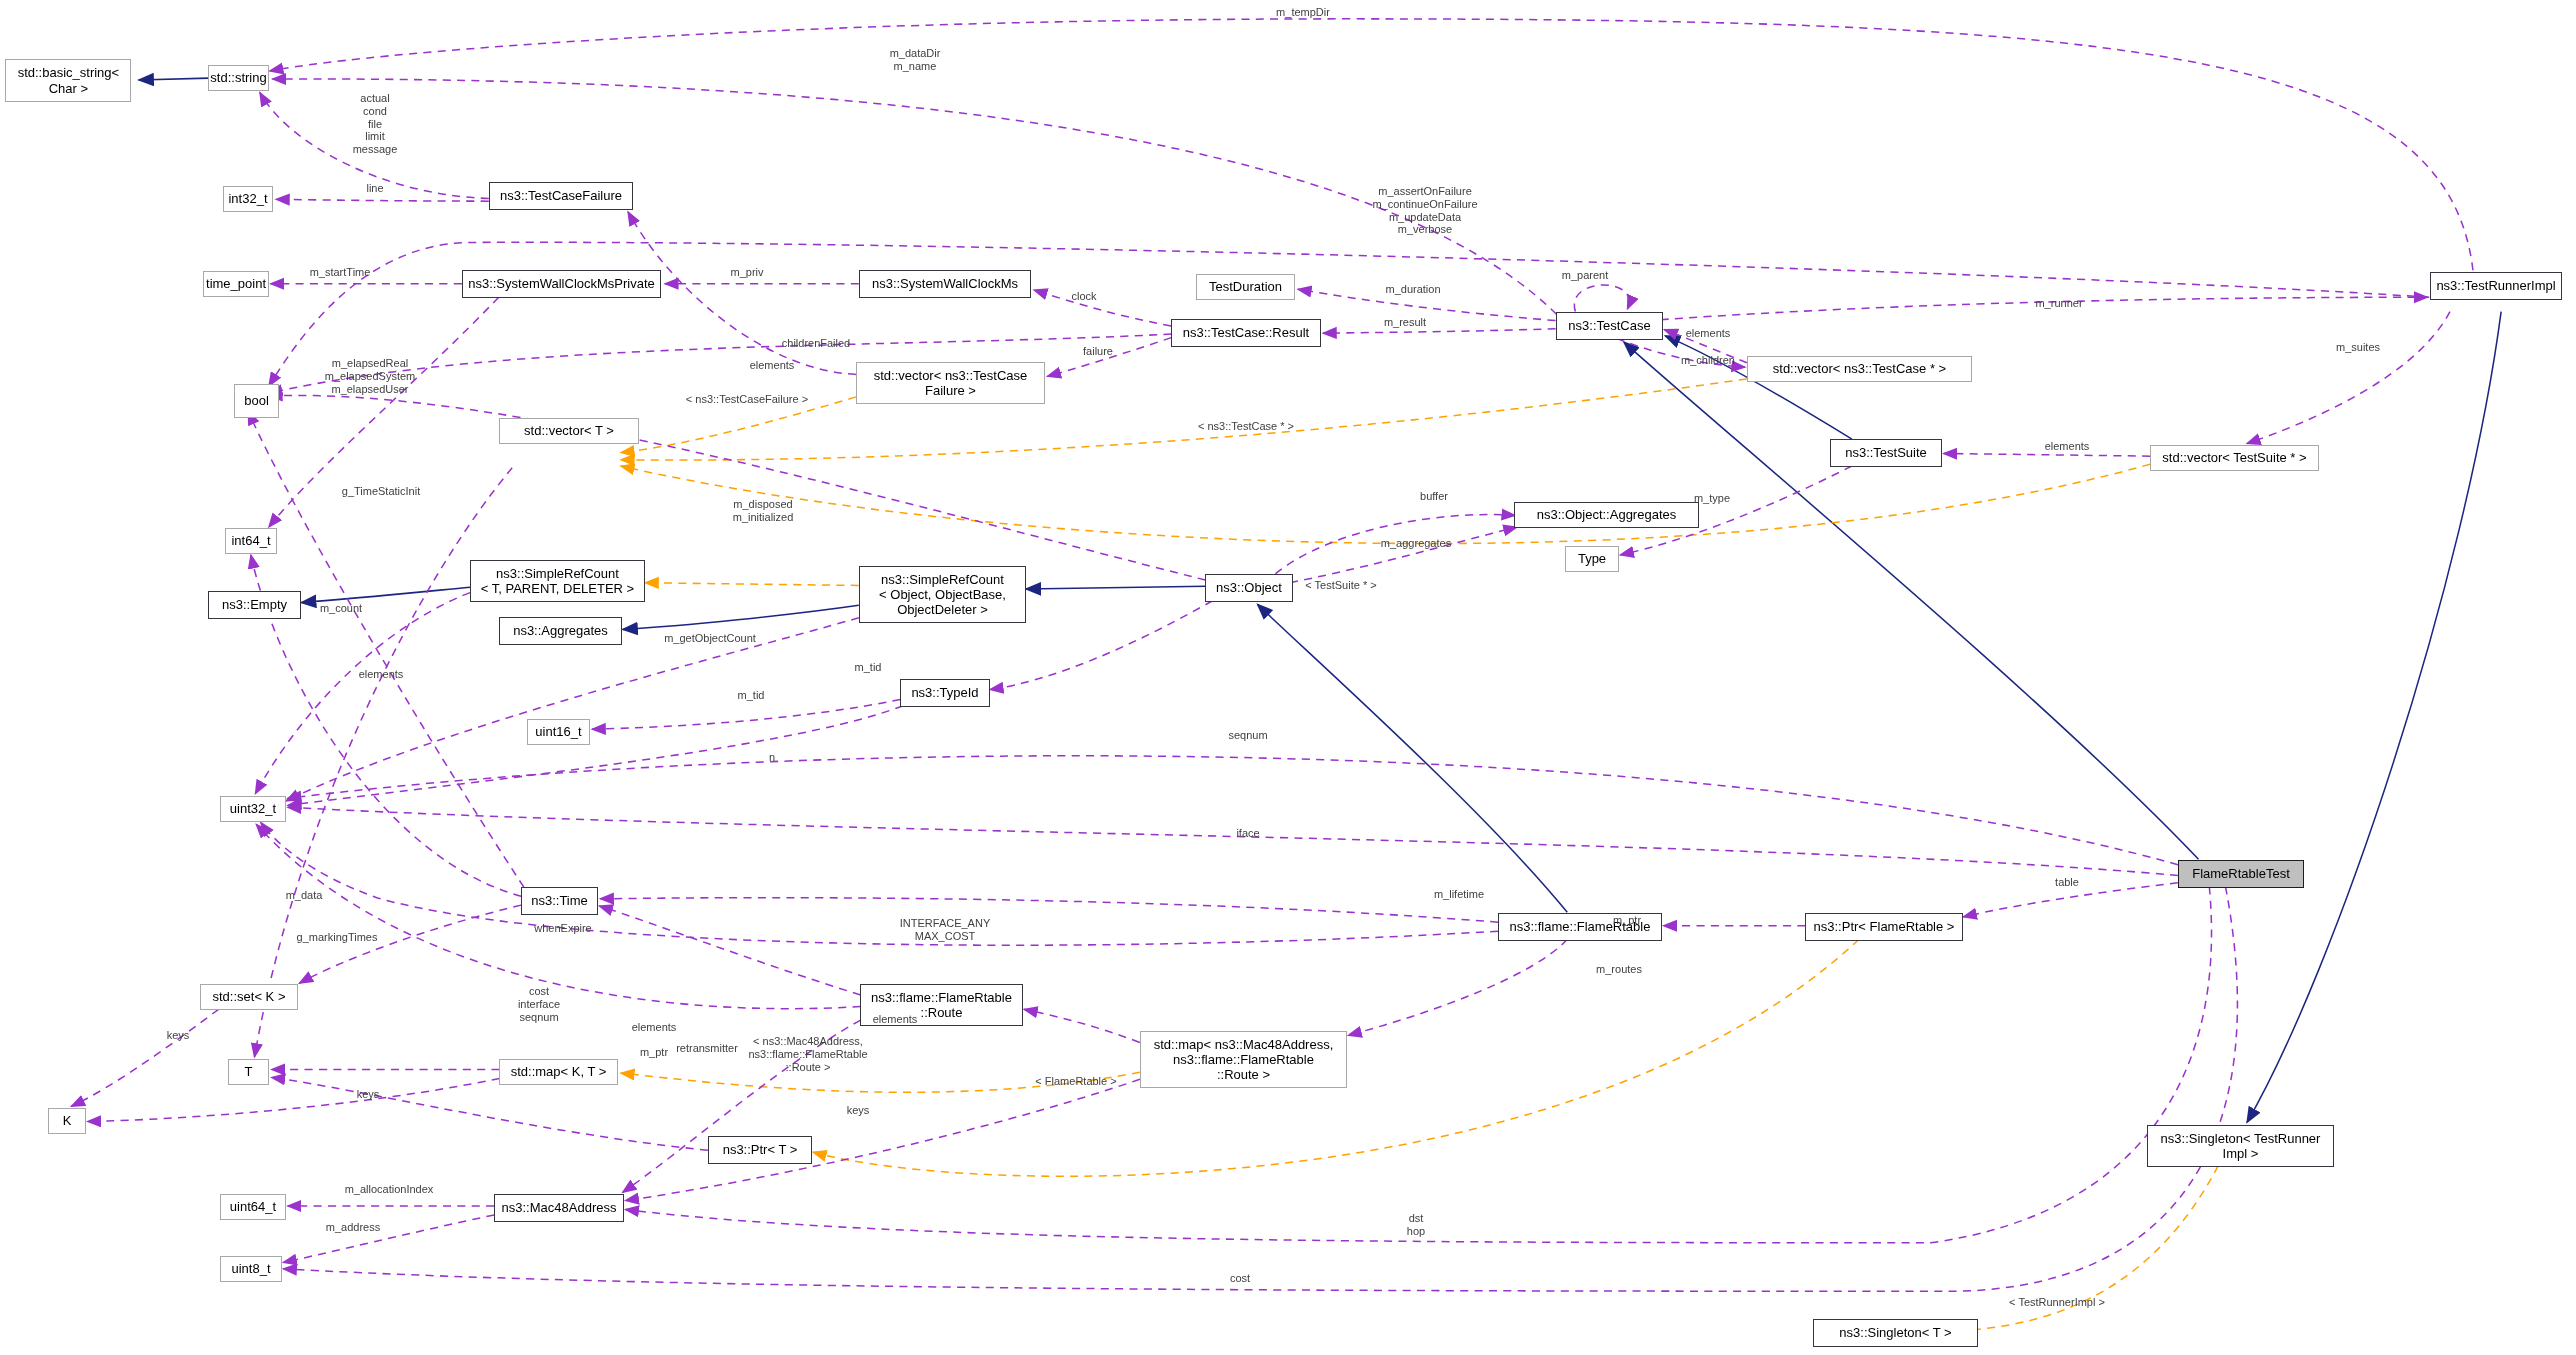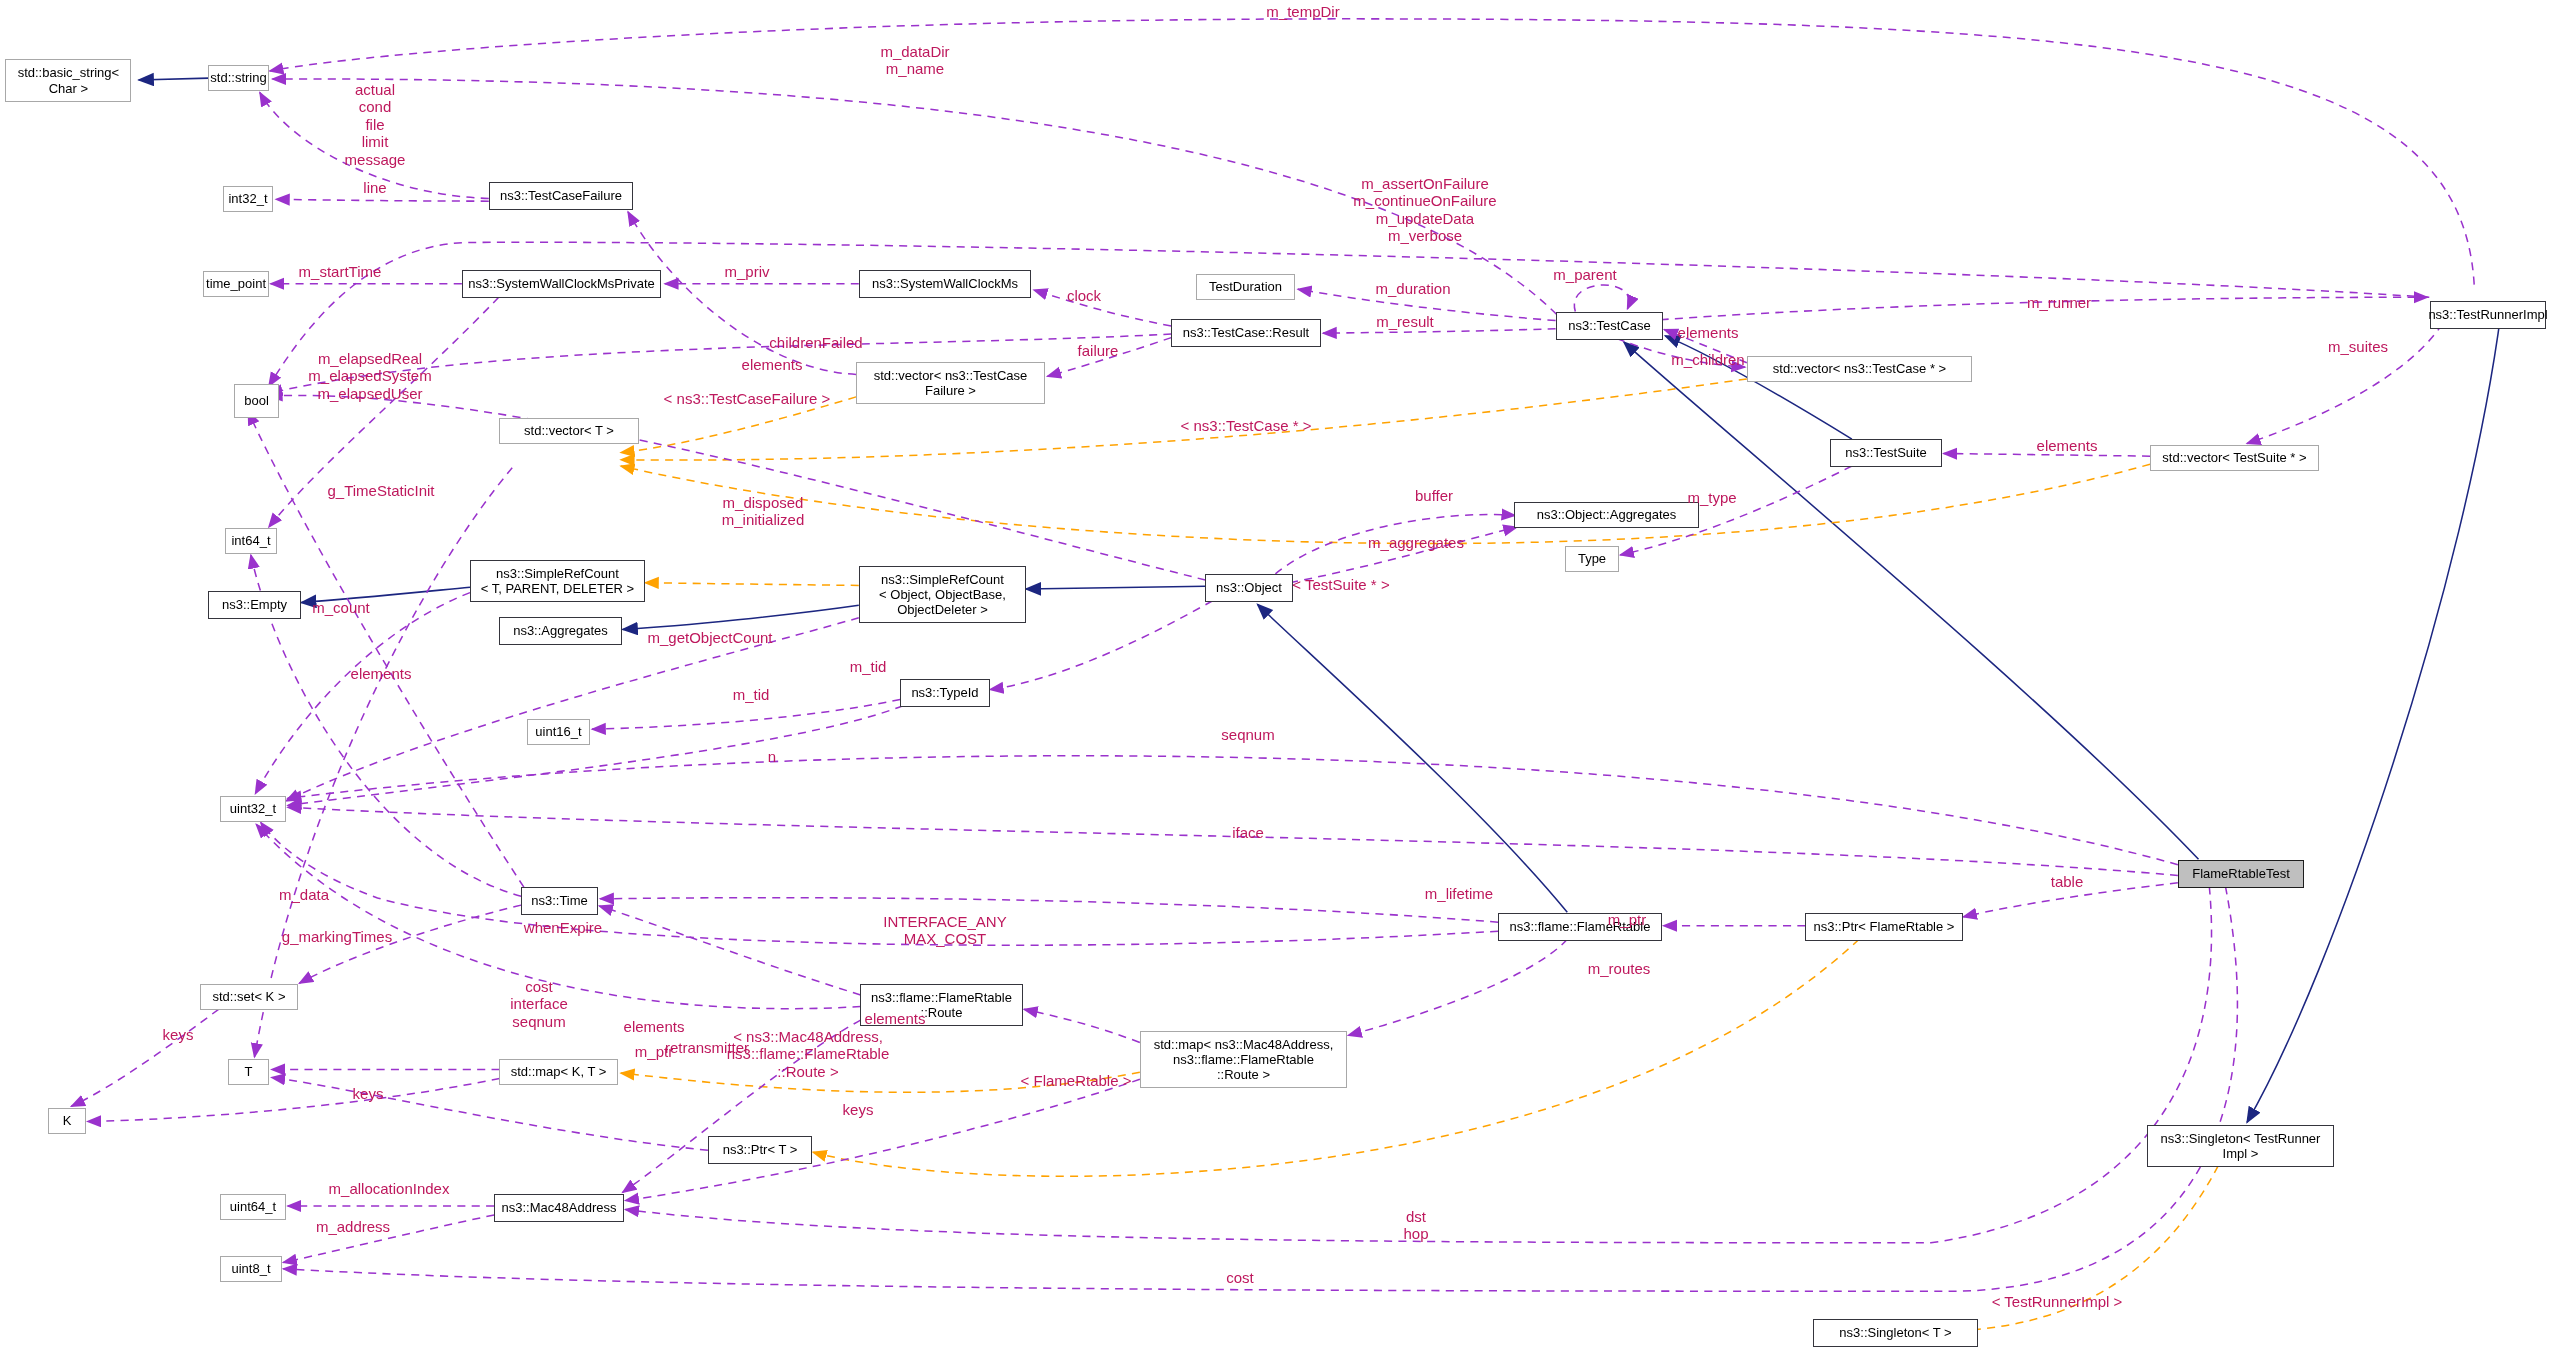--- a/index.html
+++ b/index.html
@@ -4,22 +4,22 @@
 <style>
   html,body{margin:0;padding:0;background:#ffffff;}
   .canvas{position:relative;width:2576px;height:1355px;background:#fff;overflow:hidden;
           font-family:"Liberation Sans", sans-serif;}
   svg.edges{position:absolute;left:0;top:0;width:2576px;height:1355px;pointer-events:none;}
   .node{position:absolute;background:#fff;border:0.9px solid #a8a8a8;color:#000;
         display:flex;align-items:center;justify-content:center;text-align:center;
         font-size:13px;line-height:1.18;white-space:pre-line;padding:0.9px 4.5px;box-sizing:border-box;}
   .node.cls{border:1.3px solid #35353d;}
   .node.main{background:#bfbfbf;border:1.4px solid #1d1d1d;font-weight:400;}
-  .el{position:absolute;transform:translate(-50%,-50%);font-size:15px;line-height:1.16;
-      color:#be185d;text-align:center;white-space:pre-line;pointer-events:none;}
+  .el{position:absolute;transform:translate(-50%,-50%);font-size:11px;line-height:1.16;
+      color:#404040;text-align:center;white-space:pre-line;pointer-events:none;}
 </style>
 </head>
 <body>
 
 <div class="canvas">
 
 <svg class="edges" viewBox="0 0 2868 1509" width="2576" height="1355">
   <defs>
     <marker id="ap" markerWidth="11" markerHeight="9" refX="9" refY="4" orient="auto">
       <path d="M0,0 L10,4 L0,8 z" fill="#9a32cc"></path>
@@ -118,21 +118,21 @@
 <div class="node" style="left:1196px;top:274px;width:99px;height:26px">TestDuration</div>
 <div class="node cls" style="left:1171px;top:319px;width:150px;height:28px">ns3::TestCase::Result</div>
 <div class="node cls" style="left:1556px;top:312px;width:107px;height:28px">ns3::TestCase</div>
 <div class="node" style="left:234px;top:384px;width:45px;height:34px">bool</div>
 <div class="node" style="left:856px;top:362px;width:189px;height:42px">std::vector&lt; ns3::TestCase
 Failure &gt;</div>
 <div class="node" style="left:499px;top:418px;width:140px;height:26px">std::vector&lt; T &gt;</div>
 <div class="node" style="left:1747px;top:356px;width:225px;height:26px">std::vector&lt; ns3::TestCase * &gt;</div>
 <div class="node cls" style="left:1830px;top:439px;width:112px;height:28px">ns3::TestSuite</div>
 <div class="node" style="left:2150px;top:445px;width:169px;height:26px">std::vector&lt; TestSuite * &gt;</div>
-<div class="node cls" style="left:2430px;top:301px;width:116px;height:28px">ns3::TestRunnerImpl</div>
+<div class="node cls" style="left:2430px;top:272px;width:132px;height:28px">ns3::TestRunnerImpl</div>
 <div class="node cls" style="left:1514px;top:502px;width:185px;height:26px">ns3::Object::Aggregates</div>
 <div class="node" style="left:1565px;top:546px;width:54px;height:26px">Type</div>
 <div class="node" style="left:225px;top:528px;width:52px;height:26px">int64_t</div>
 <div class="node cls" style="left:470px;top:560px;width:175px;height:42px">ns3::SimpleRefCount
 &lt; T, PARENT, DELETER &gt;</div>
 <div class="node cls" style="left:859px;top:566px;width:167px;height:57px">ns3::SimpleRefCount
 &lt; Object, ObjectBase,
 ObjectDeleter &gt;</div>
 <div class="node cls" style="left:1205px;top:574px;width:88px;height:28px">ns3::Object</div>
 <div class="node cls" style="left:208px;top:591px;width:93px;height:28px">ns3::Empty</div>

